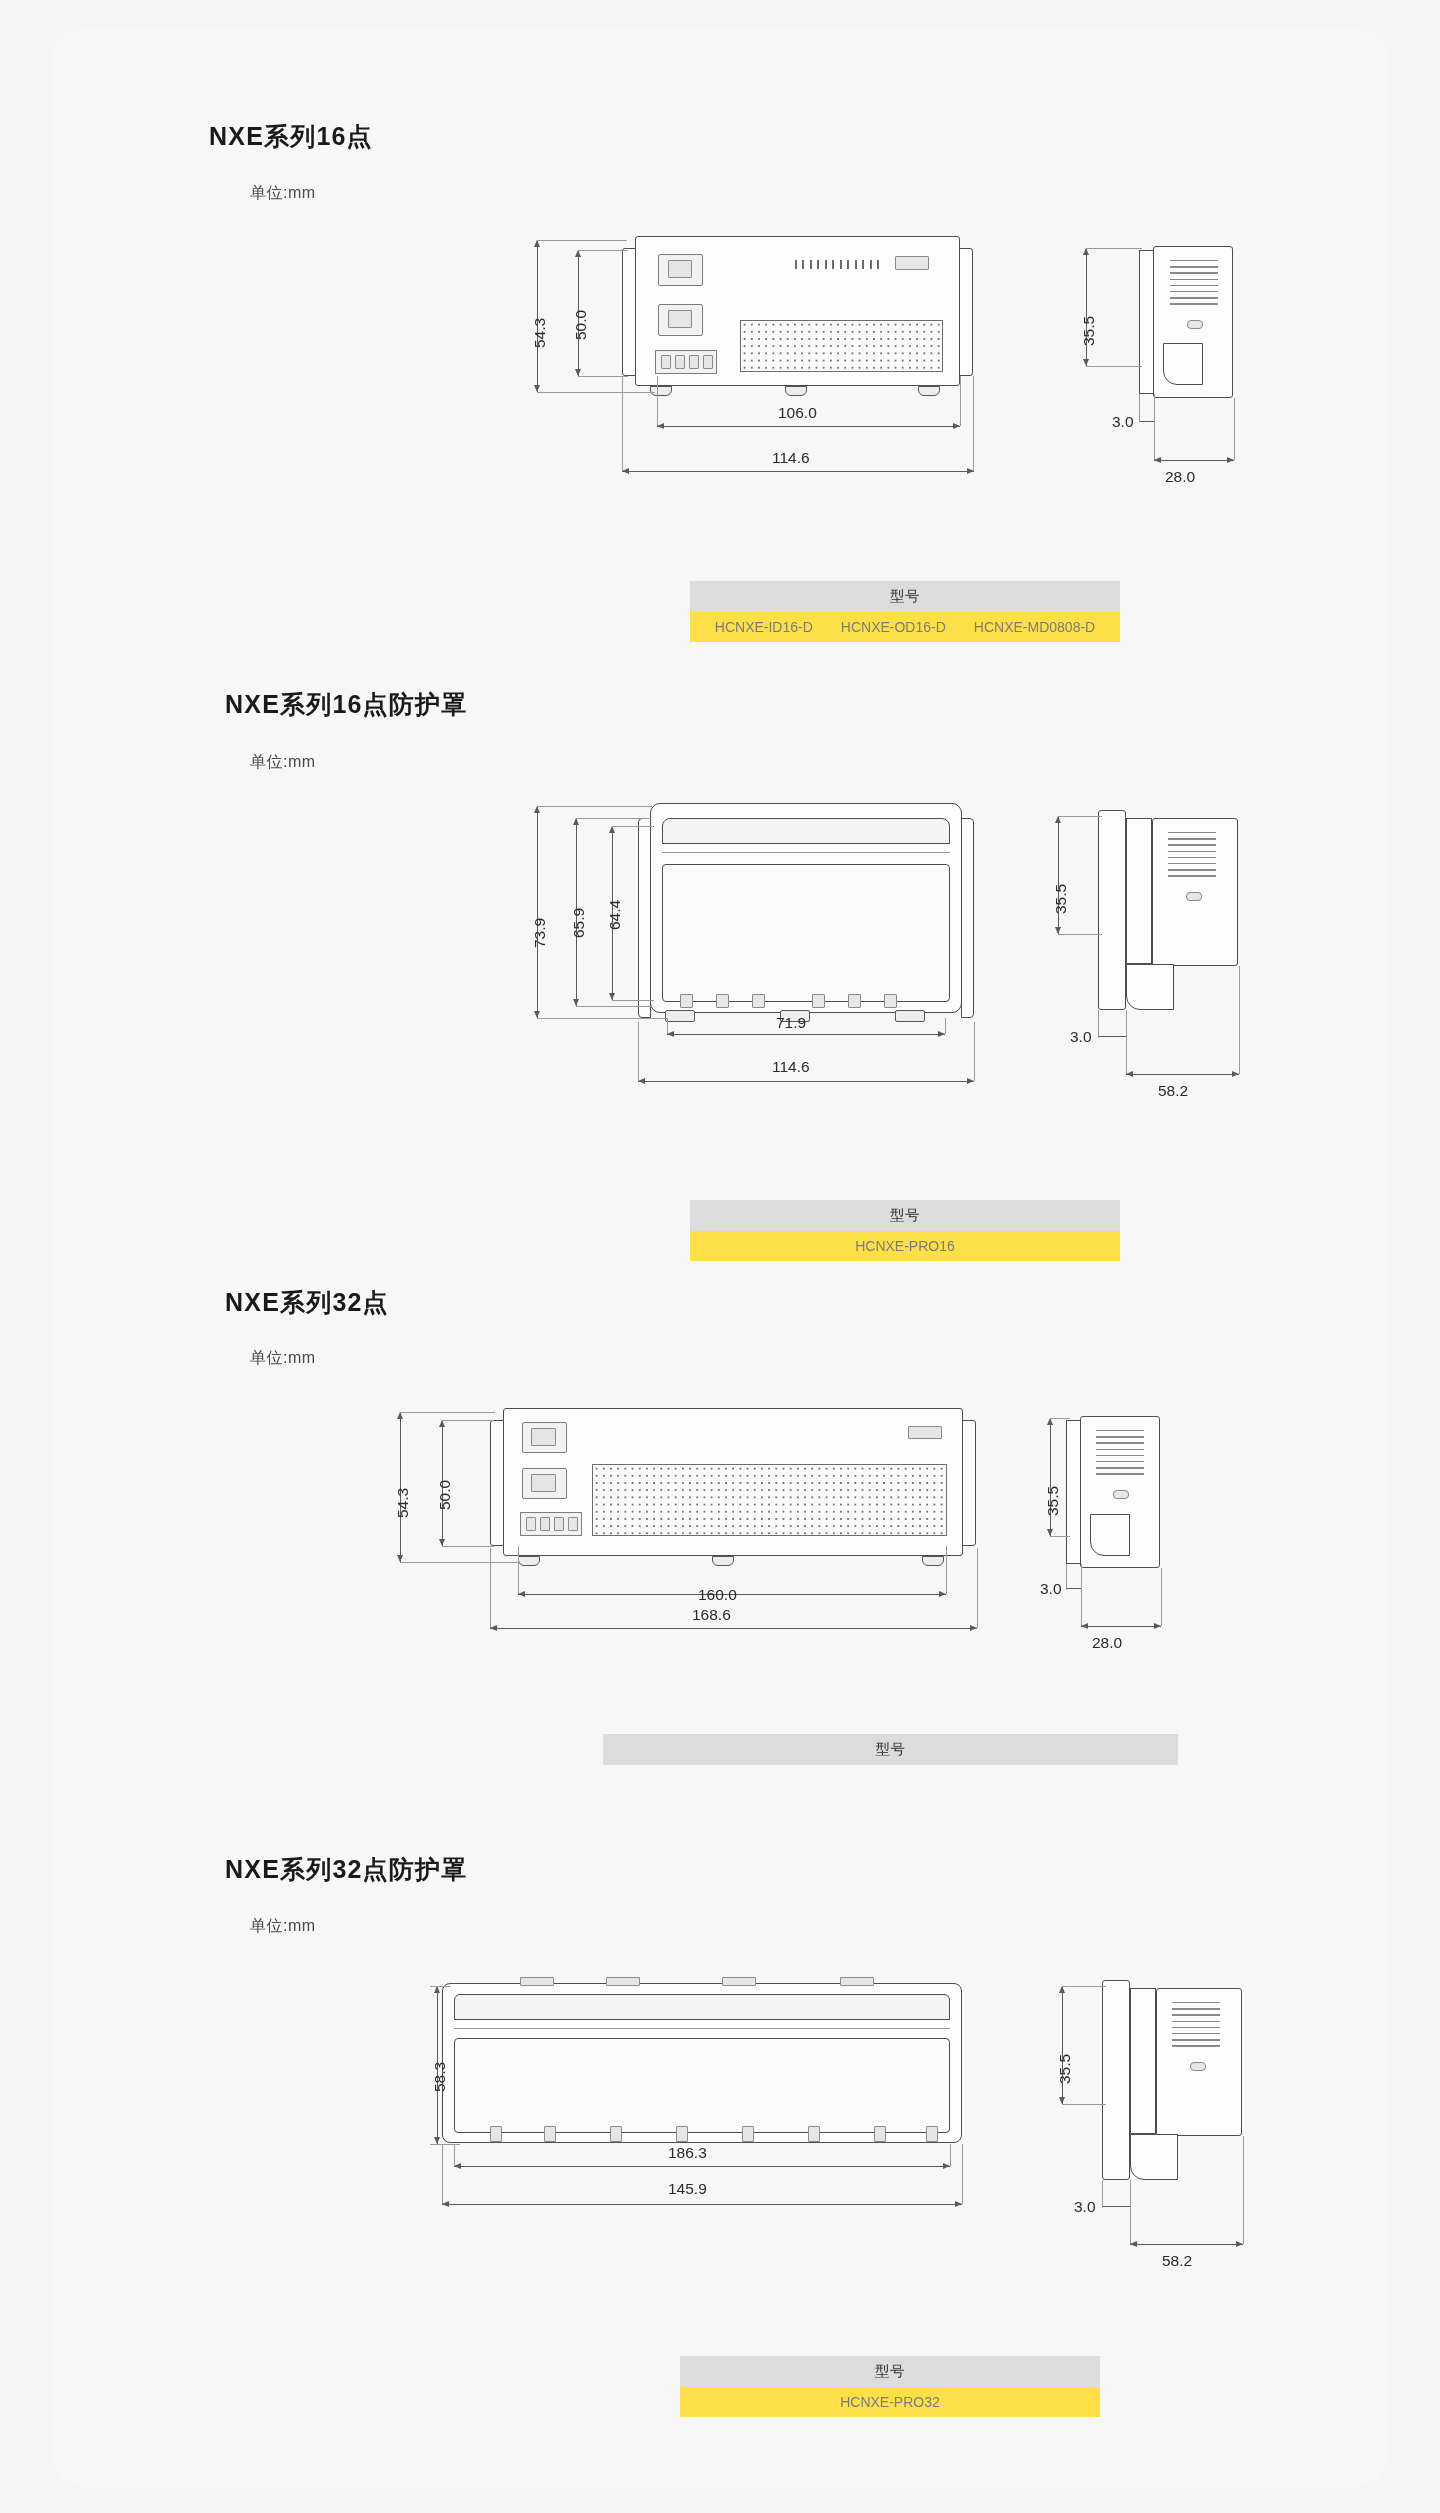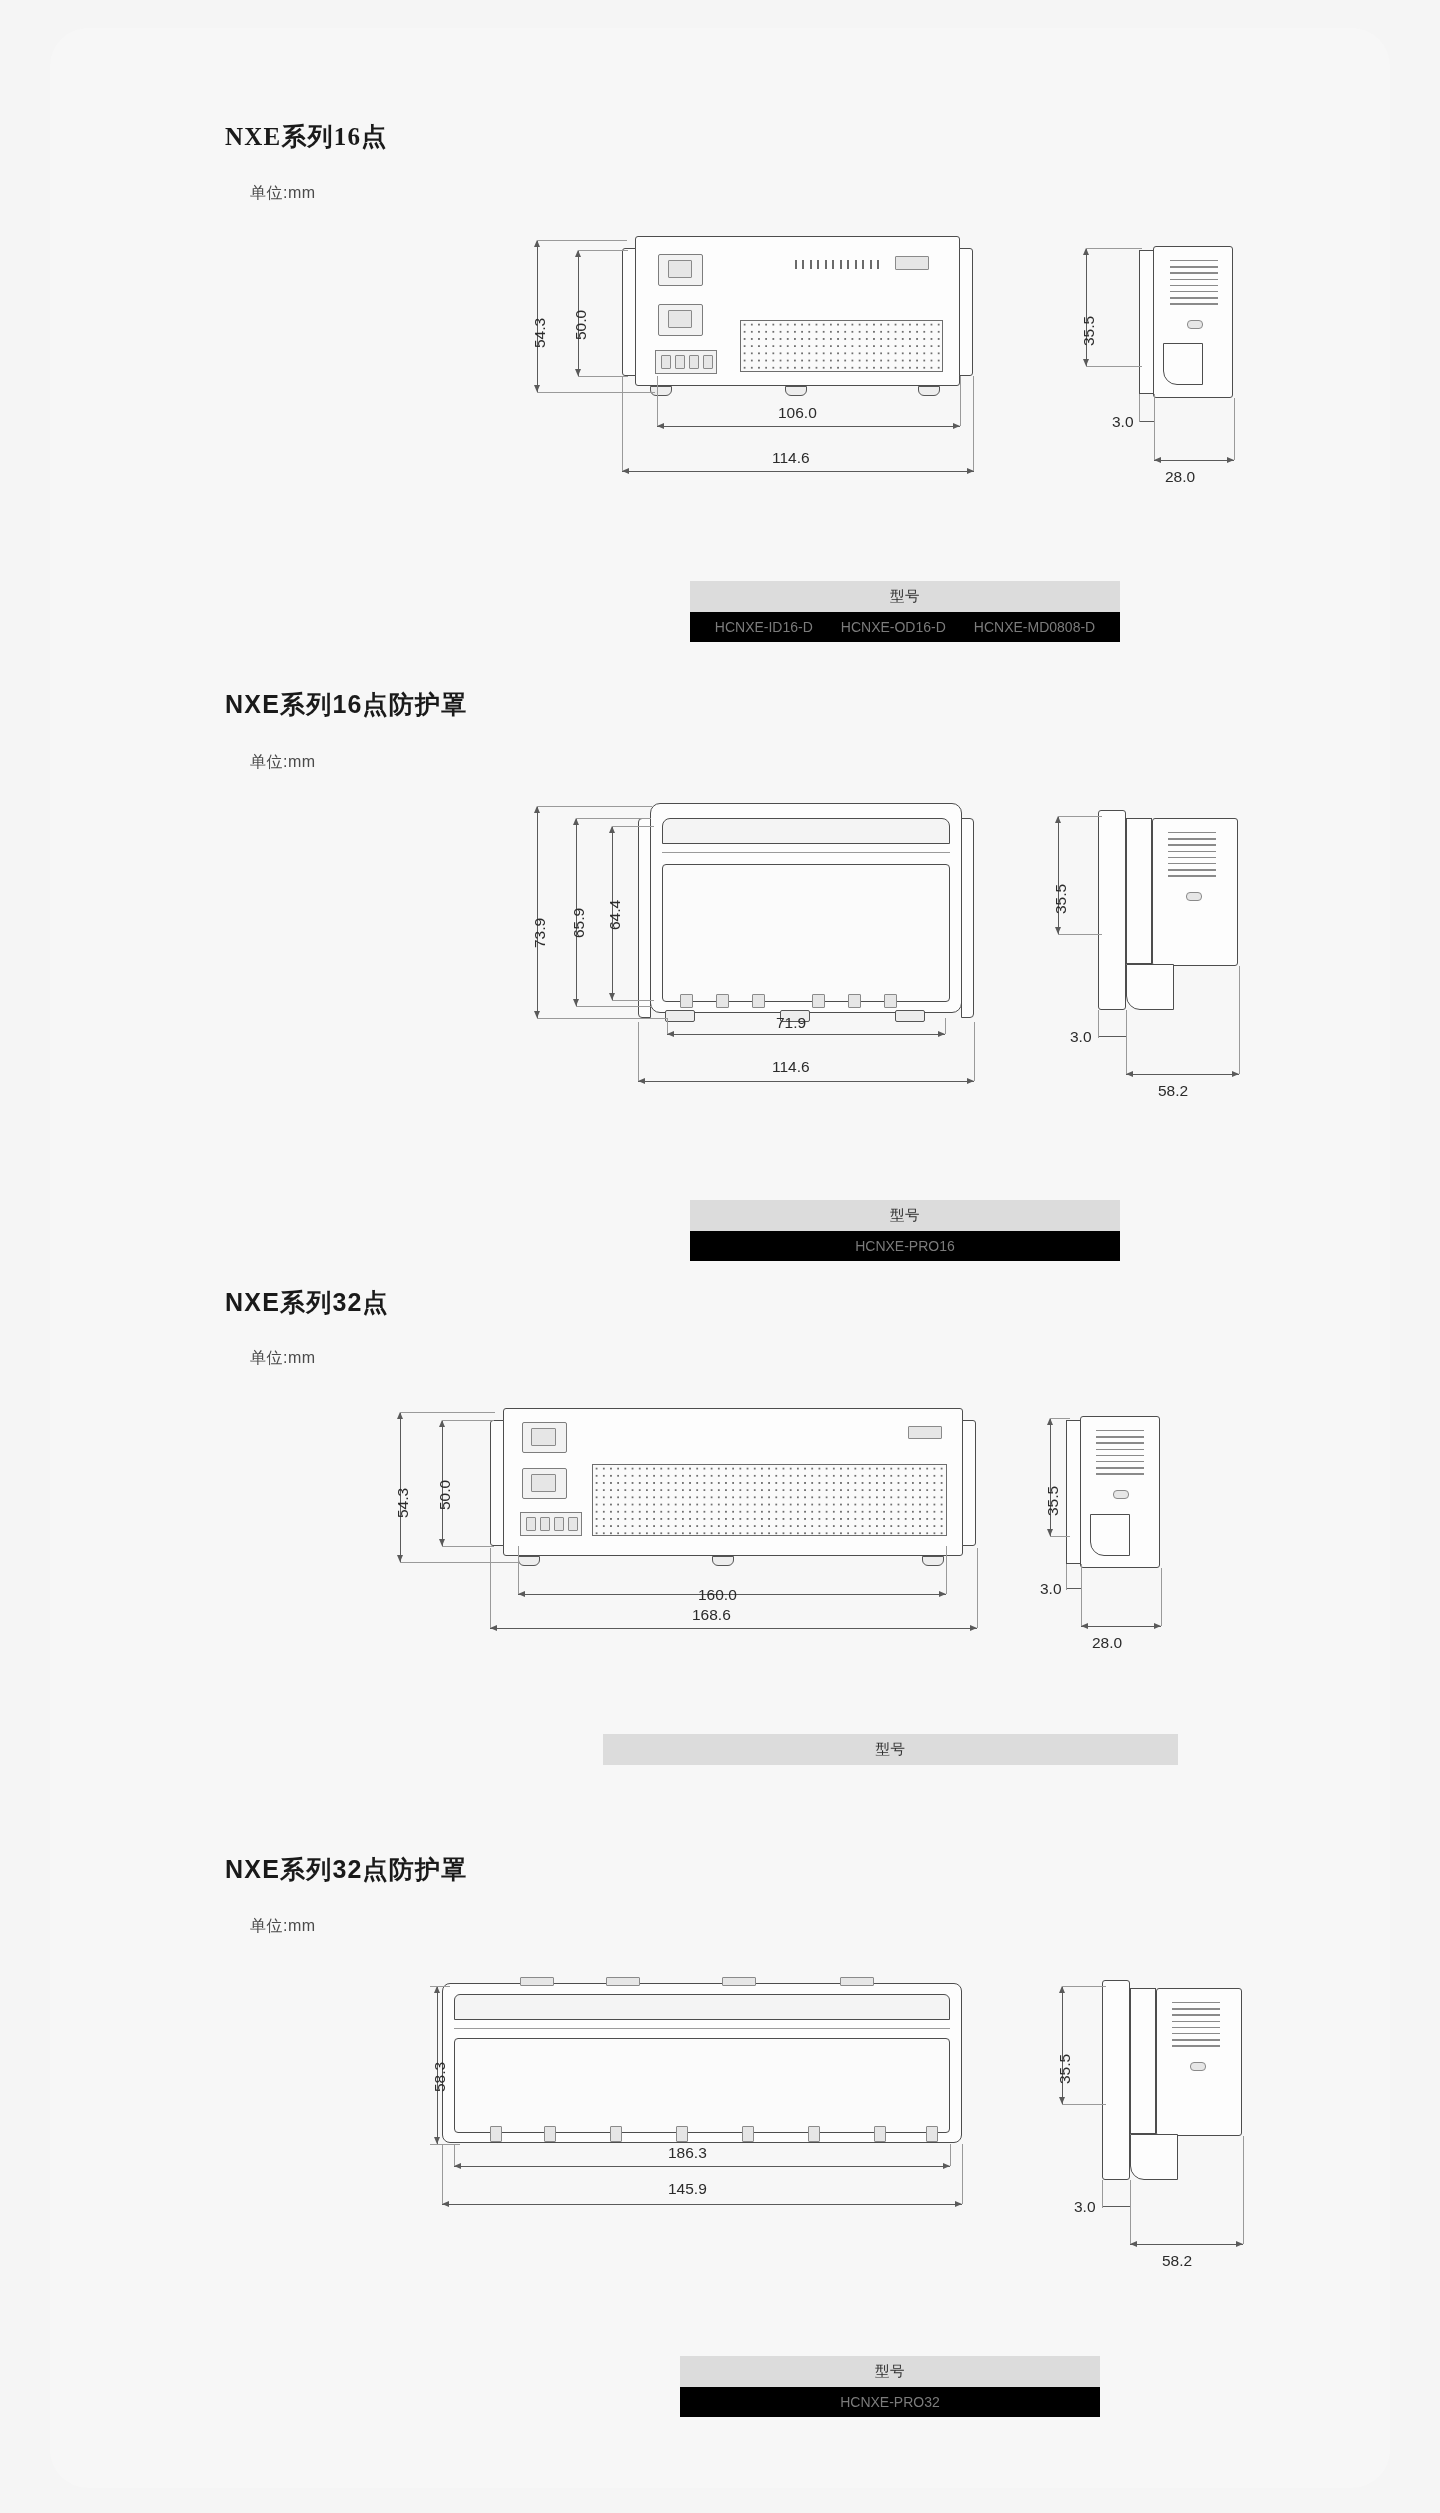--- a/index.html
+++ b/index.html
@@ -112,36 +112,36 @@
   }
   .model-head {
     background: #dcdcdc;
     color: #2e2e2e;
     font-size: 14.5px;
     text-align: center;
     padding: 6px 0;
     letter-spacing: 0.6px;
   }
   .model-body {
-    background: #000000;
+    background: #fde047;
     color: #7b7b7b;
     font-size: 14px;
     text-align: center;
     padding: 7px 0;
   }
   .model-body span { margin: 0 14px; white-space: nowrap; }
 </style>
 </head>
 <body>
 
 <div class="page">
   <div class="card">
 
     <div class="section">
-      <div class="sec-title" style="left:175px; top:92px;font-family:Liberation Serif, serif;">NXE系列16点</div>
+      <div class="sec-title" style="left:159px; top:92px;">NXE系列16点</div>
       <div class="unit-label" style="left:200px; top:155px;">单位:mm</div>
 
       <div>
 
         <div class="dev dev-soft" style="left:585px; top:208px; width:325px; height:150px;"></div>
 
         <div class="slot" style="left:845px; top:228px; width:34px; height:14px;"></div>
 
         <div class="led-row" style="left:745px; top:232px; width:85px; height:9px;"></div>
 

